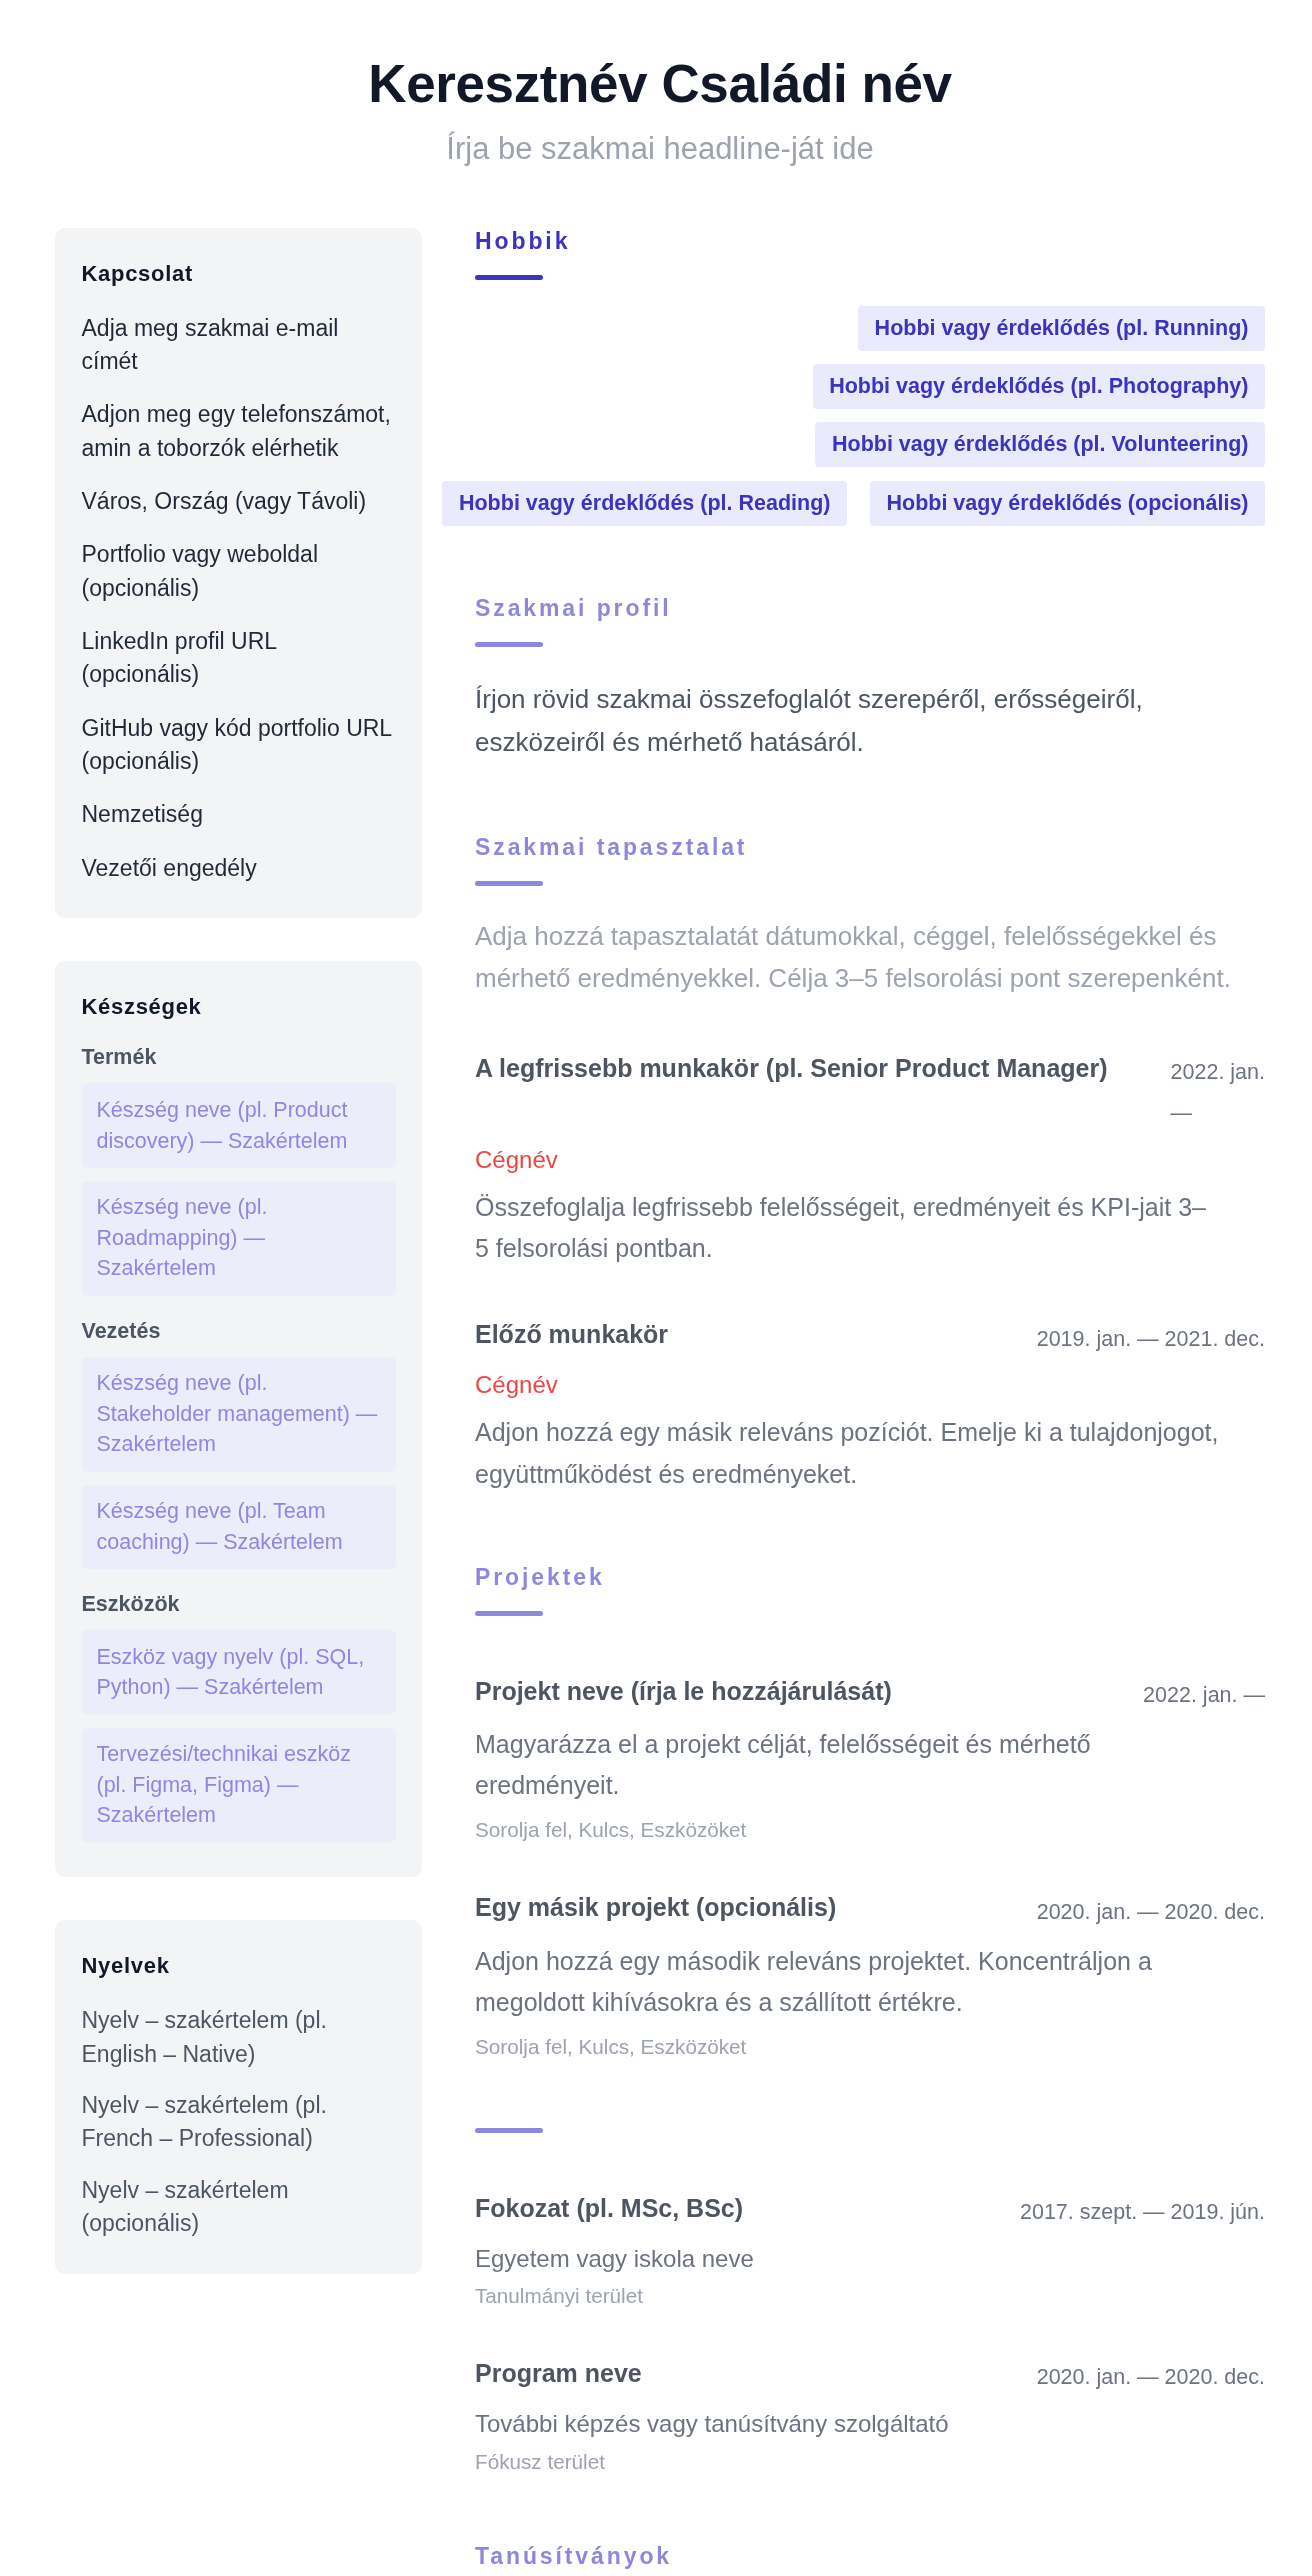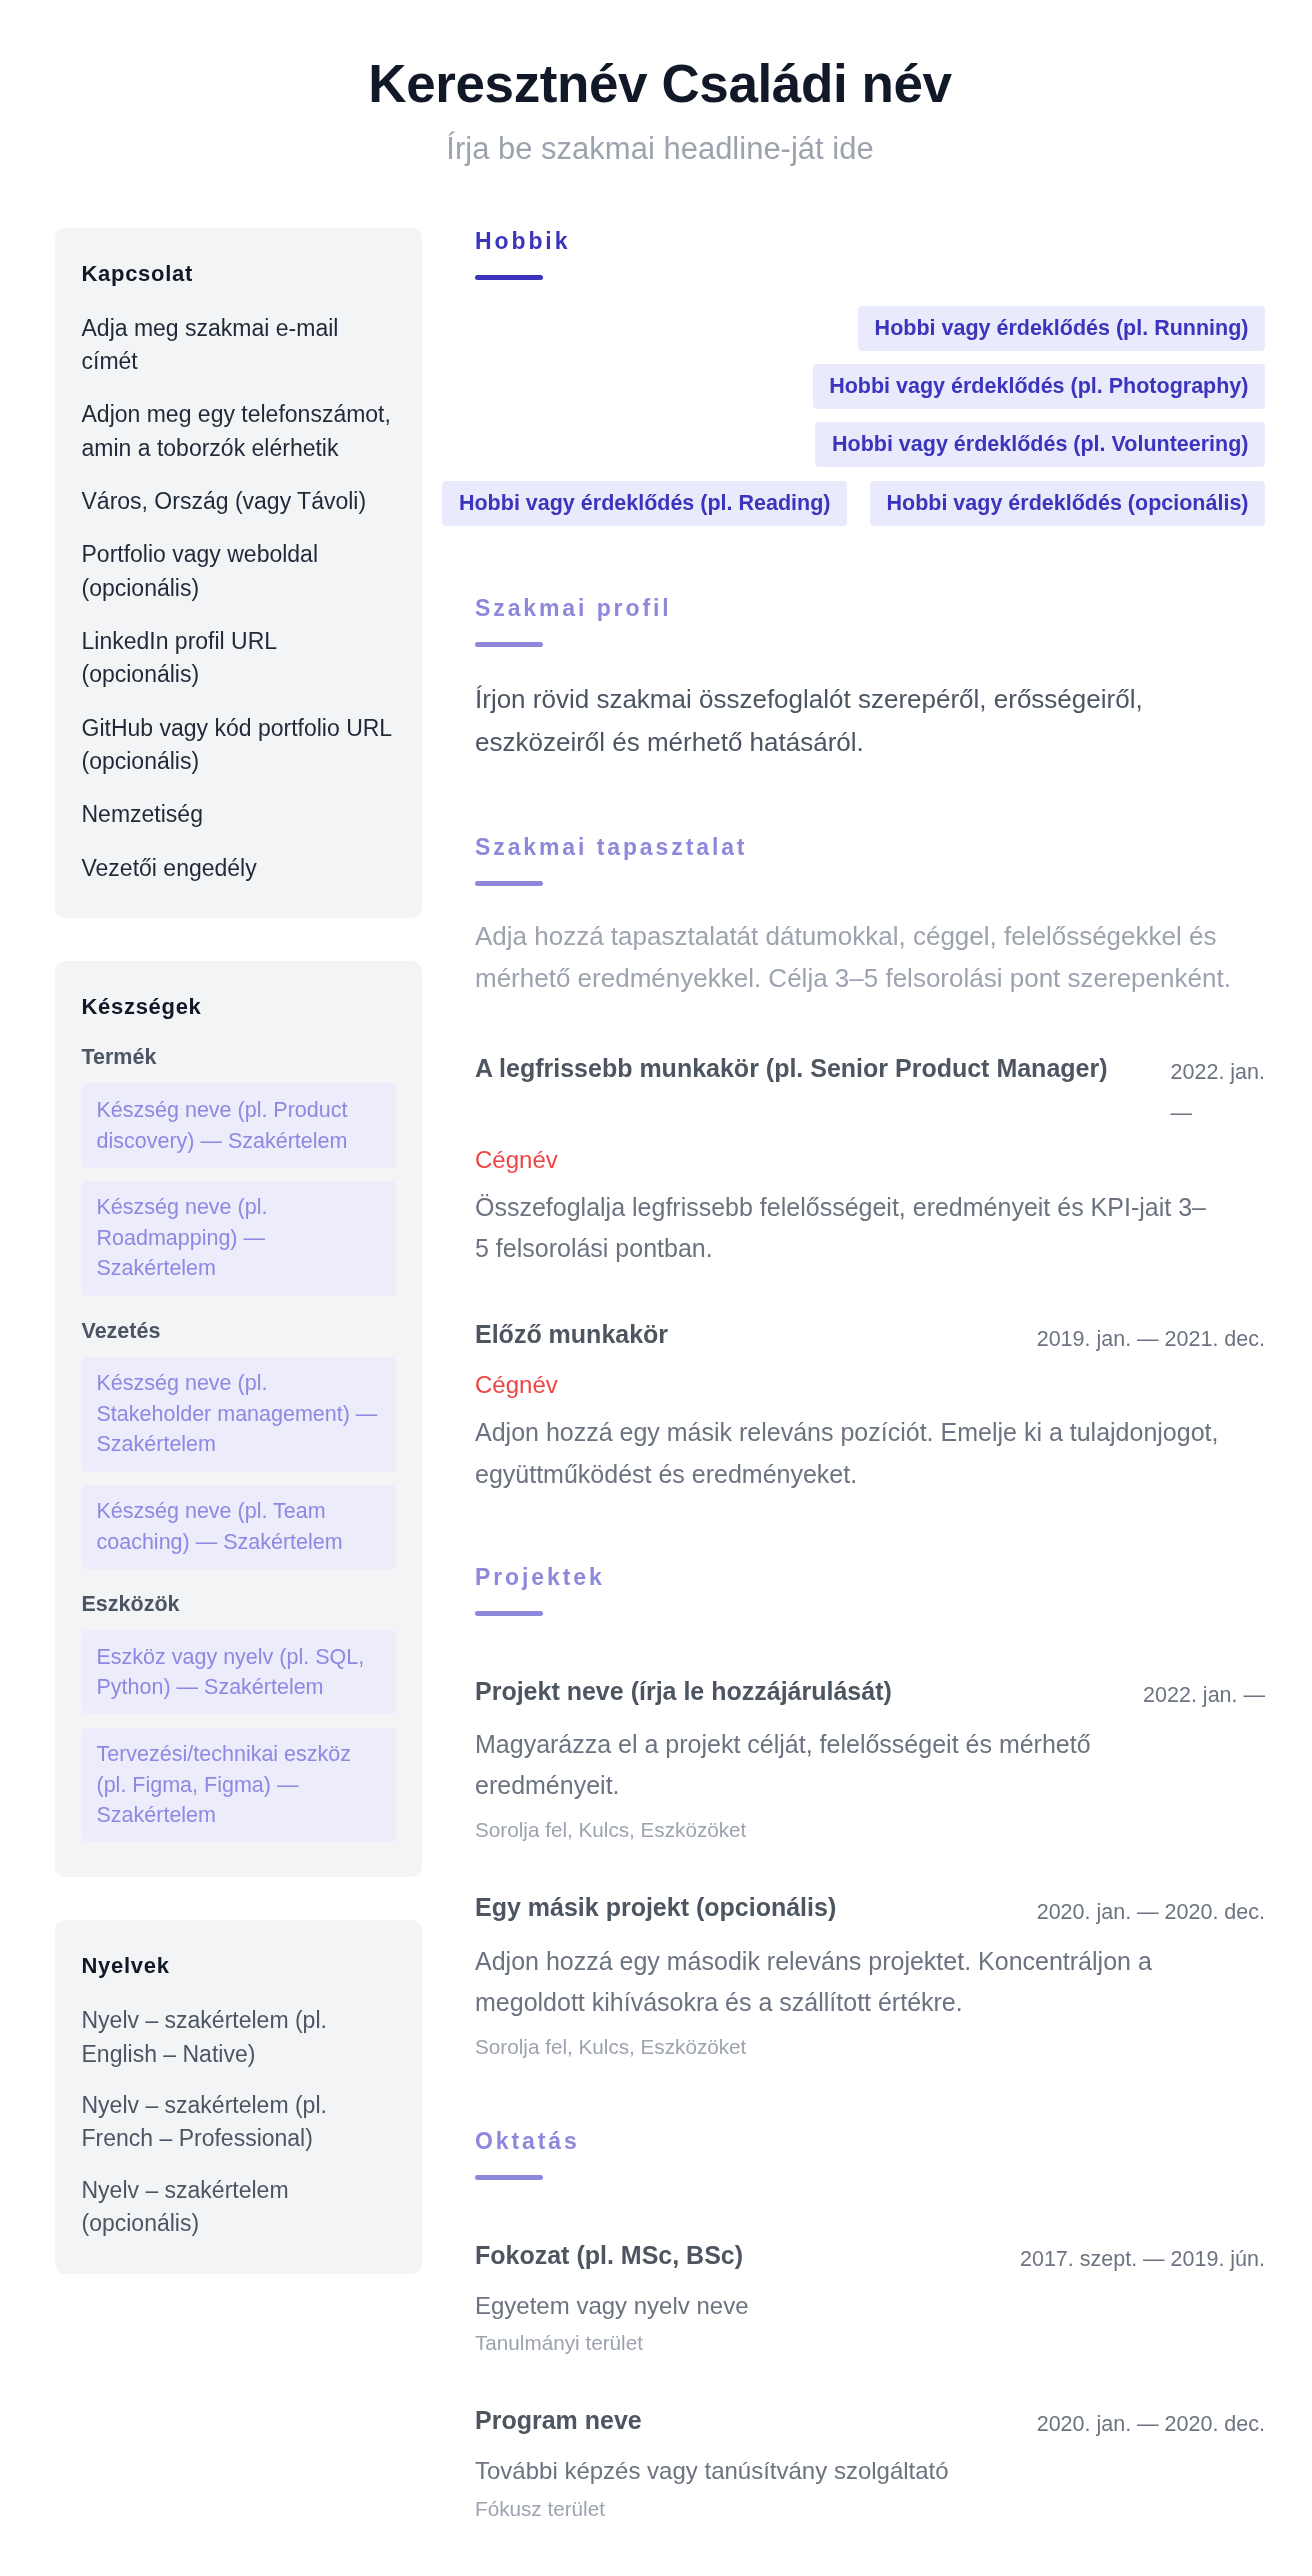--- a/index.html
+++ b/index.html
@@ -205,30 +205,29 @@
               <h3 class="entry-title">Egy másik projekt (opcionális)</h3>
               <div class="entry-date">2020. jan. — 2020. dec.</div>
             </div>
             <p class="entry-desc" style="margin-top:8.3px">Adjon hozzá egy második releváns projektet. Koncentráljon a megoldott kihívásokra és a szállított értékre.</p>
             <p class="entry-meta">Sorolja fel, Kulcs, Eszközöket</p>
           </article>
         </div>
       </section>
 
       <section class="section">
-        <h2 class="section-title">Oktatás</h2>
         <div class="rule"></div>
 
         <div class="entries">
           <article class="entry">
             <div class="entry-head">
               <h3 class="entry-title">Fokozat (pl. MSc, BSc)</h3>
               <div class="entry-date">2017. szept. — 2019. jún.</div>
             </div>
-            <div class="entry-sub">Egyetem vagy nyelv neve</div>
+            <div class="entry-sub">Egyetem vagy iskola neve</div>
             <div class="entry-meta">Tanulmányi terület</div>
           </article>
 
           <article class="entry">
             <div class="entry-head">
               <h3 class="entry-title">Program neve</h3>
               <div class="entry-date">2020. jan. — 2020. dec.</div>
             </div>
             <div class="entry-sub">További képzés vagy tanúsítvány szolgáltató</div>
             <div class="entry-meta">Fókusz terület</div>

